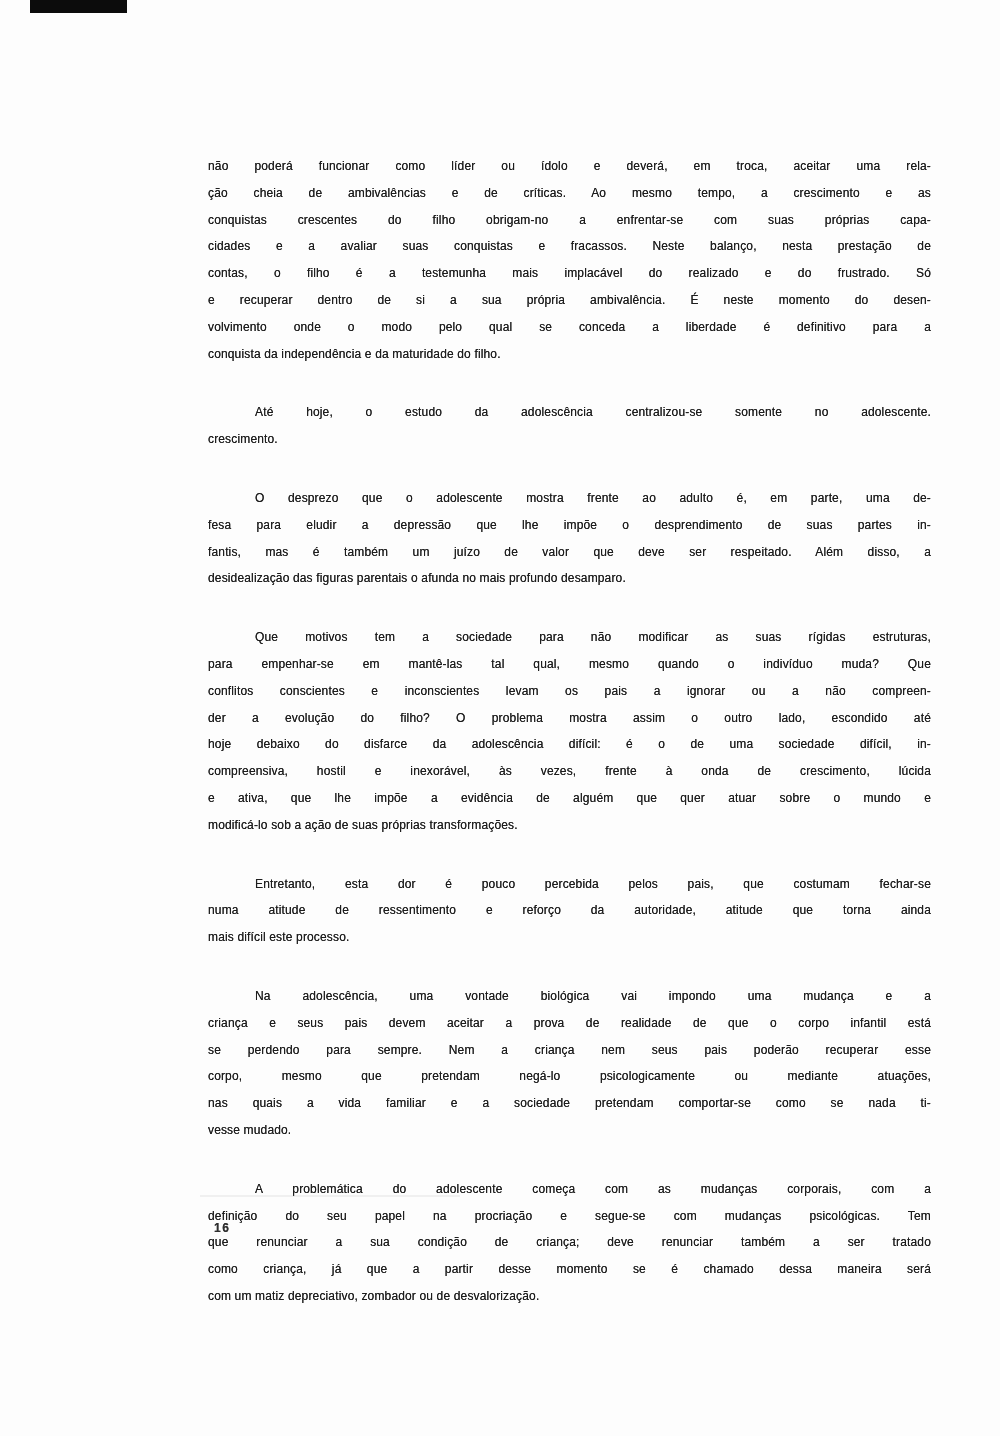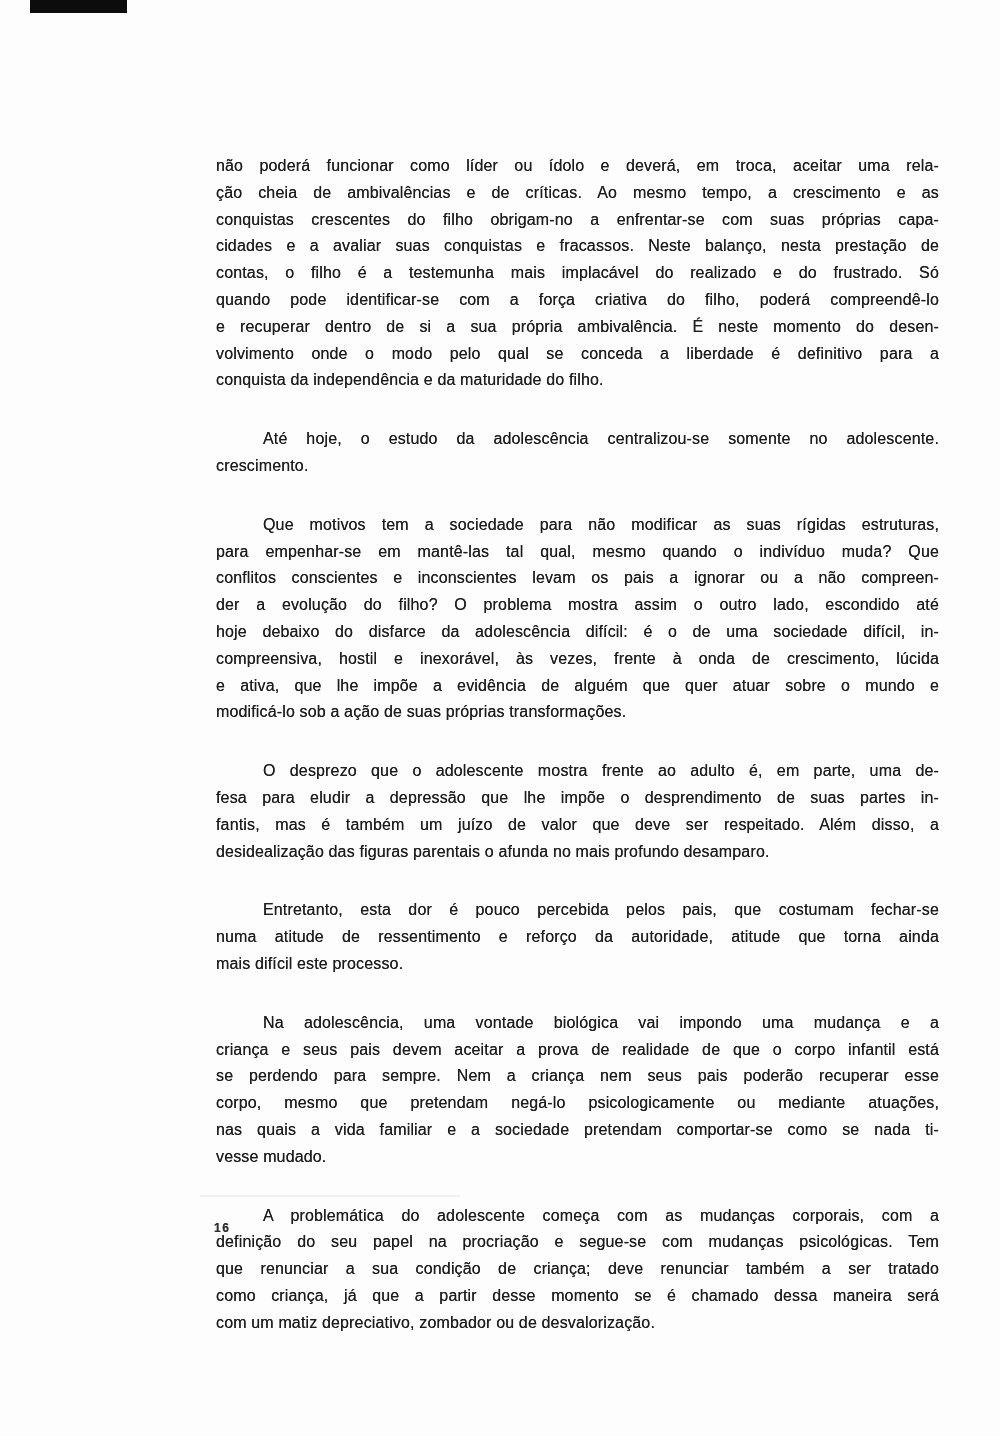--- a/index.html
+++ b/index.html
@@ -18,25 +18,25 @@
   .scan-bar {
     position: absolute;
     left: 30px;
     top: 0;
     width: 97px;
     height: 13px;
     background: #0c0c0c;
   }
   .text-block {
     position: absolute;
-    left: 216px;
+    left: 208px;
     top: 153px;
     width: 723px;
     color: #1d1d1d;
-    font-size: 16px;
+    font-size: 12px;
     line-height: 26.8px;
     letter-spacing: 0.15px;
     text-shadow: 0 0 0.6px rgba(25,25,25,0.85);
   }
   .paragraph {
     margin: 0;
     padding: 0;
   }
   .line {
     text-align: justify;
@@ -75,44 +75,43 @@
 
 <div class="page">
   <div class="scan-bar"></div>
   <main class="text-block">
       <div class="paragraph">
         <div class="line">não poderá funcionar como líder ou ídolo e deverá, em troca, aceitar uma rela-</div>
         <div class="line">ção cheia de ambivalências e de críticas. Ao mesmo tempo, a crescimento e as</div>
         <div class="line">conquistas crescentes do filho obrigam-no a enfrentar-se com suas próprias capa-</div>
         <div class="line">cidades e a avaliar suas conquistas e fracassos. Neste balanço, nesta prestação de</div>
         <div class="line">contas, o filho é a testemunha mais implacável do realizado e do frustrado. Só</div>
-        <div class="line">quando pode identificar-se com a força criativa do filho, poderá compreendê-lo</div>
         <div class="line">e recuperar dentro de si a sua própria ambivalência. É neste momento do desen-</div>
         <div class="line">volvimento onde o modo pelo qual se conceda a liberdade é definitivo para a</div>
         <div class="line last">conquista da independência e da maturidade do filho.</div>
       </div>
       <div class="paragraph">
         <div class="line indent">Até hoje, o estudo da adolescência centralizou-se somente no adolescente.</div>
         <div class="line last">crescimento.</div>
+      </div>
+      <div class="paragraph">
+        <div class="line indent">O desprezo que o adolescente mostra frente ao adulto é, em parte, uma de-</div>
+        <div class="line">fesa para eludir a depressão que lhe impõe o desprendimento de suas partes in-</div>
+        <div class="line">fantis, mas é também um juízo de valor que deve ser respeitado. Além disso, a</div>
+        <div class="line last">desidealização das figuras parentais o afunda no mais profundo desamparo.</div>
       </div>
       <div class="paragraph">
         <div class="line indent">Que motivos tem a sociedade para não modificar as suas rígidas estruturas,</div>
         <div class="line">para empenhar-se em mantê-las tal qual, mesmo quando o indivíduo muda? Que</div>
         <div class="line">conflitos conscientes e inconscientes levam os pais a ignorar ou a não compreen-</div>
         <div class="line">der a evolução do filho? O problema mostra assim o outro lado, escondido até</div>
         <div class="line">hoje debaixo do disfarce da adolescência difícil: é o de uma sociedade difícil, in-</div>
         <div class="line">compreensiva, hostil e inexorável, às vezes, frente à onda de crescimento, lúcida</div>
         <div class="line">e ativa, que lhe impõe a evidência de alguém que quer atuar sobre o mundo e</div>
         <div class="line last">modificá-lo sob a ação de suas próprias transformações.</div>
-      </div>
-      <div class="paragraph">
-        <div class="line indent">O desprezo que o adolescente mostra frente ao adulto é, em parte, uma de-</div>
-        <div class="line">fesa para eludir a depressão que lhe impõe o desprendimento de suas partes in-</div>
-        <div class="line">fantis, mas é também um juízo de valor que deve ser respeitado. Além disso, a</div>
-        <div class="line last">desidealização das figuras parentais o afunda no mais profundo desamparo.</div>
       </div>
       <div class="paragraph">
         <div class="line indent">Entretanto, esta dor é pouco percebida pelos pais, que costumam fechar-se</div>
         <div class="line">numa atitude de ressentimento e reforço da autoridade, atitude que torna ainda</div>
         <div class="line last">mais difícil este processo.</div>
       </div>
       <div class="paragraph">
         <div class="line indent">Na adolescência, uma vontade biológica vai impondo uma mudança e a</div>
         <div class="line">criança e seus pais devem aceitar a prova de realidade de que o corpo infantil está</div>
         <div class="line">se perdendo para sempre. Nem a criança nem seus pais poderão recuperar esse</div>

